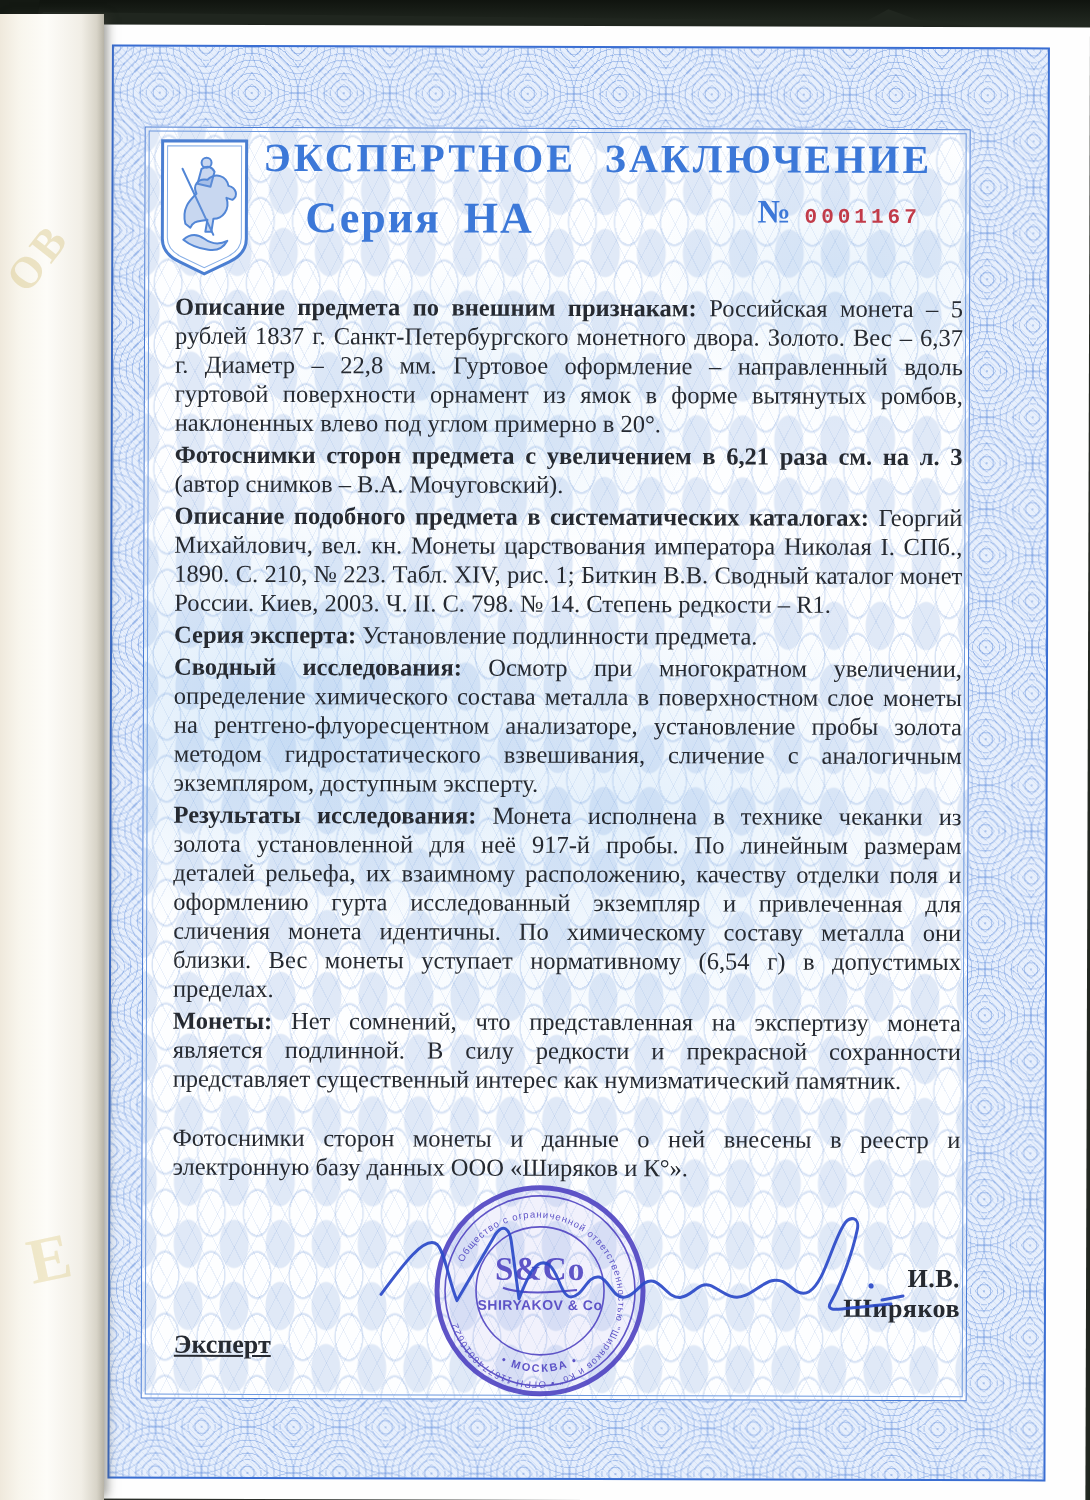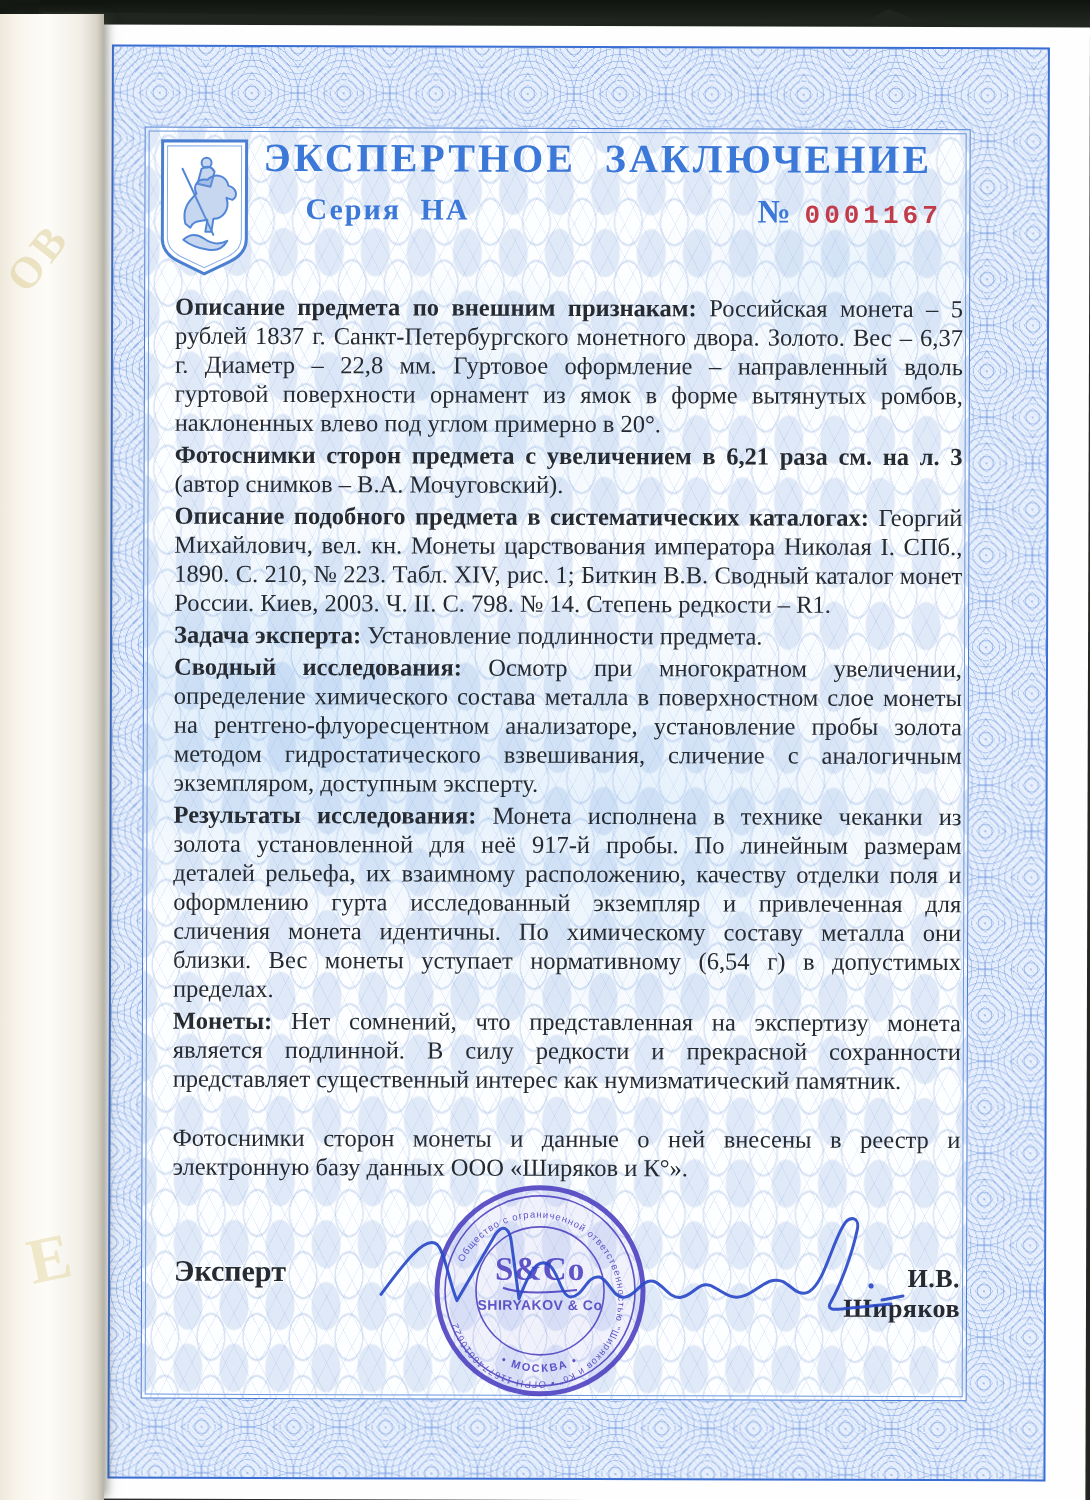--- a/index.html
+++ b/index.html
@@ -79,41 +79,41 @@
   }
   
   .emblem{position:absolute;left:12px;top:8px;width:94px;height:142px;}
   .title{
     position:absolute;left:118px;top:6px;width:600px;text-align:center;
     font-size:40px;font-weight:bold;color:#3c78d8;
     letter-spacing:3px;word-spacing:16px;white-space:nowrap;
   }
   .series-row{position:absolute;left:150px;top:64px;width:660px;height:44px;}
   .series-label{
-    position:absolute;left:10px;top:0;font-size:30px;font-weight:bold;color:#3c78d8;
+    position:absolute;left:10px;top:0;font-size:44px;font-weight:bold;color:#3c78d8;
     letter-spacing:2px;word-spacing:10px;
   }
   .number-group{position:absolute;left:462px;top:0;display:flex;align-items:baseline;gap:14px;}
   .number-sign{font-size:33px;font-weight:bold;color:#3c78d8;}
   .serial{
-    font-family:"Liberation Mono", monospace;font-size:26px;font-weight:bold;
+    font-family:"Liberation Mono", monospace;font-size:21px;font-weight:bold;
     color:#c23b49;letter-spacing:4px;
   }
   
   .text-block{
     position:absolute;left:30px;top:164px;width:788px;
     font-size:24.5px;line-height:29px;color:#262a31;
     text-align:justify;
   }
   .text-block p{margin:0 0 3px 0;}
   .text-block b{font-weight:bold;}
   .registry-note{margin-top:30px !important;}
   
   .expert-label{
-    position:absolute;left:32px;top:1126px;font-size:30px;font-weight:bold;color:#262a31;
+    position:absolute;left:32px;top:1202px;font-size:26px;font-weight:bold;color:#262a31;text-decoration:underline;
   }
   .expert-name{
     position:absolute;left:652px;top:1134px;width:166px;text-align:right;
     font-size:26px;font-weight:bold;color:#262a31;letter-spacing:.5px;
   }
   .stamp{position:absolute;left:282px;top:1046px;width:232px;height:232px;opacity:.88;}
   .signature{position:absolute;left:237px;top:1084px;width:532px;height:122px;}
 </style>
 </head>
 <body>
@@ -150,21 +150,21 @@
       <span class="number-group">
         <span class="number-sign">№</span>
         <span class="serial">0001167</span>
       </span>
     </div>
 
     <div class="text-block">
       <p><b>Описание предмета по внешним признакам:</b> <span>Российская монета – 5 рублей 1837 г. Санкт-Петербургского монетного двора. Золото. Вес – 6,37 г. Диаметр – 22,8 мм. Гуртовое оформление – направленный вдоль гуртовой поверхности орнамент из ямок в форме вытянутых ромбов, наклоненных влево под углом примерно в 20°.</span></p>
       <p><b>Фотоснимки сторон предмета с увеличением в 6,21 раза см. на л. 3</b> <span>(автор снимков – В.А. Мочуговский).</span></p>
       <p><b>Описание подобного предмета в систематических каталогах:</b> <span>Георгий Михайлович, вел. кн. Монеты царствования императора Николая I. СПб., 1890. С. 210, № 223. Табл. XIV, рис. 1; Биткин В.В. Сводный каталог монет России. Киев, 2003. Ч. II. С. 798. № 14. Степень редкости – R1.</span></p>
-      <p><b>Задача эксперта:</b> <span>Установление подлинности предмета.</span></p>
+      <p><b>Серия эксперта:</b> <span>Установление подлинности предмета.</span></p>
       <p><b>Сводный исследования:</b> <span>Осмотр при многократном увеличении, определение химического состава металла в поверхностном слое монеты на рентгено-флуоресцентном анализаторе, установление пробы золота методом гидростатического взвешивания, сличение с аналогичным экземпляром, доступным эксперту.</span></p>
       <p><b>Результаты исследования:</b> <span>Монета исполнена в технике чеканки из золота установленной для неё 917-й пробы. По линейным размерам деталей рельефа, их взаимному расположению, качеству отделки поля и оформлению гурта исследованный экземпляр и привлеченная для сличения монета идентичны. По химическому составу металла они близки. Вес монеты уступает нормативному (6,54 г) в допустимых пределах.</span></p>
       <p><b>Монеты:</b> <span>Нет сомнений, что представленная на экспертизу монета является подлинной. В силу редкости и прекрасной сохранности представляет существенный интерес как нумизматический памятник.</span></p>
       <p class="registry-note">Фотоснимки сторон монеты и данные о ней внесены в реестр и электронную базу данных ООО «Ширяков и К°».</p>
     </div>
 
     <div class="expert-label">Эксперт</div>
     <div class="expert-name">И.В. Ширяков</div>
 
     <svg class="stamp" viewBox="0 0 232 232">

